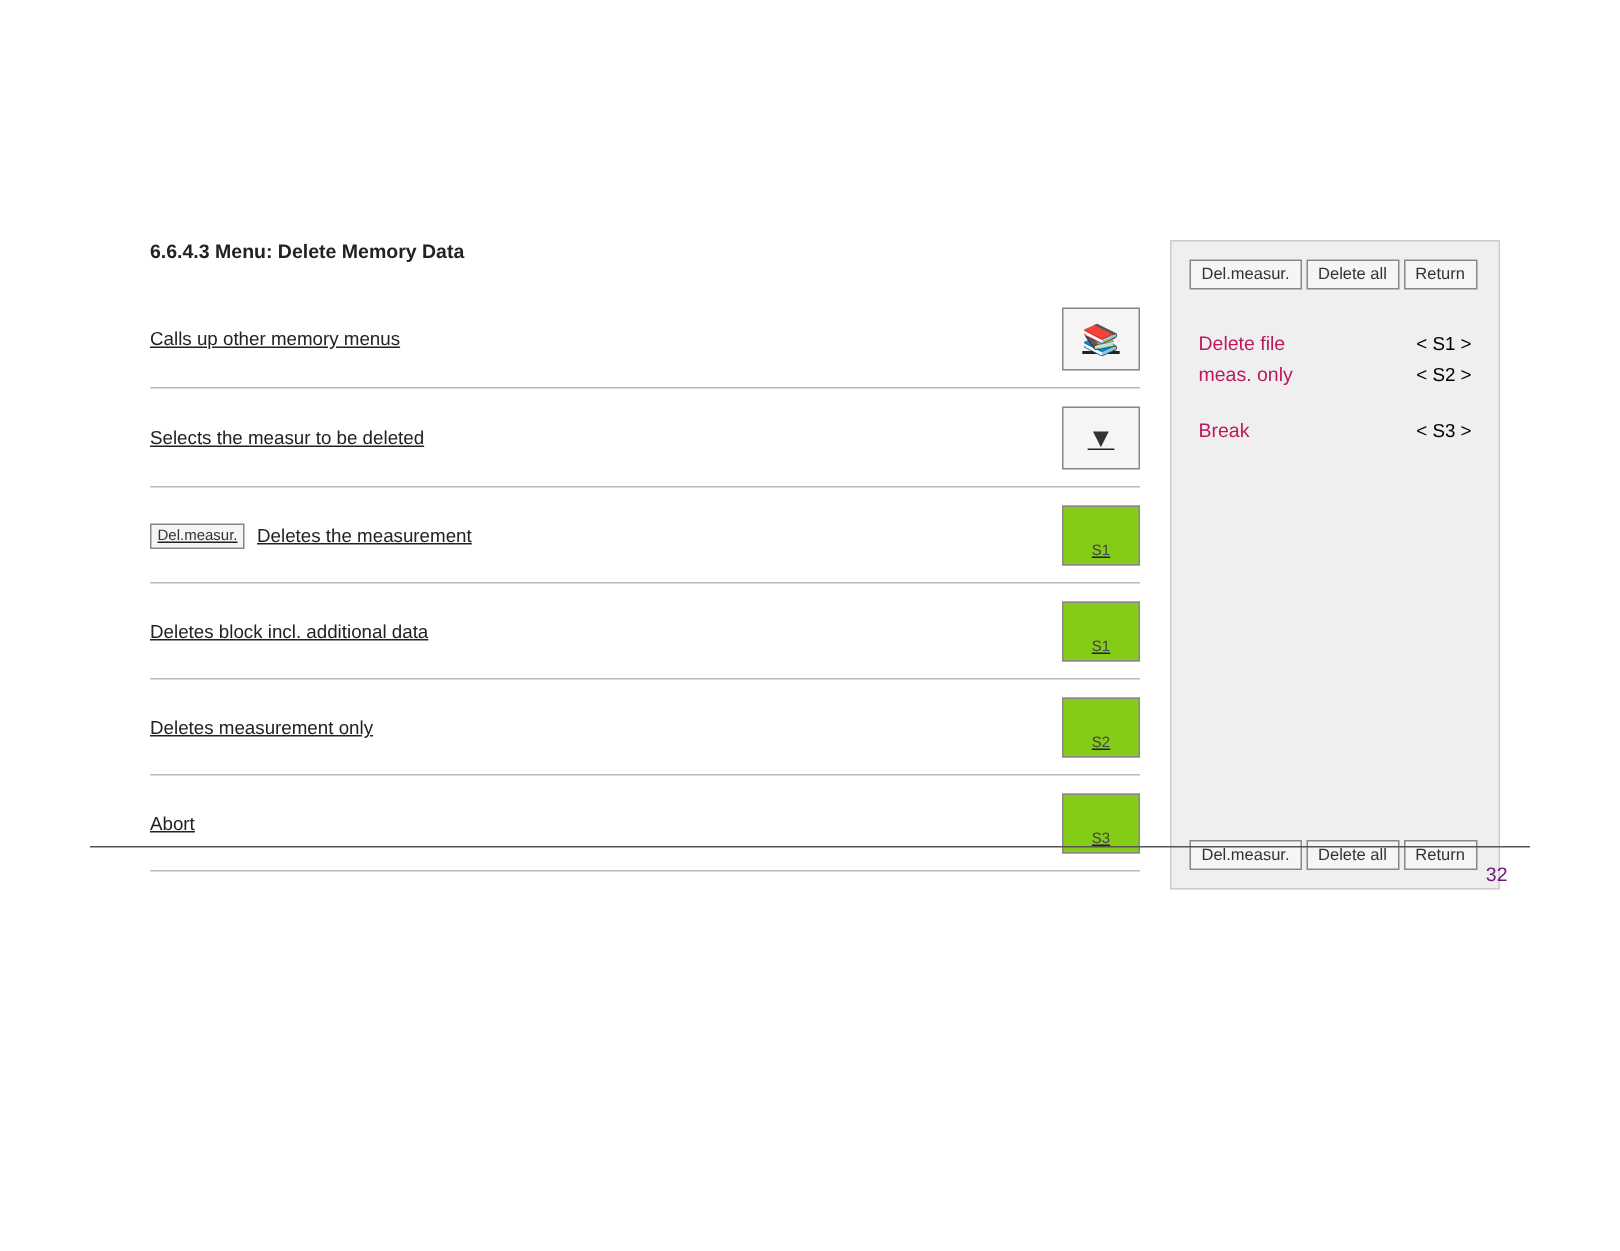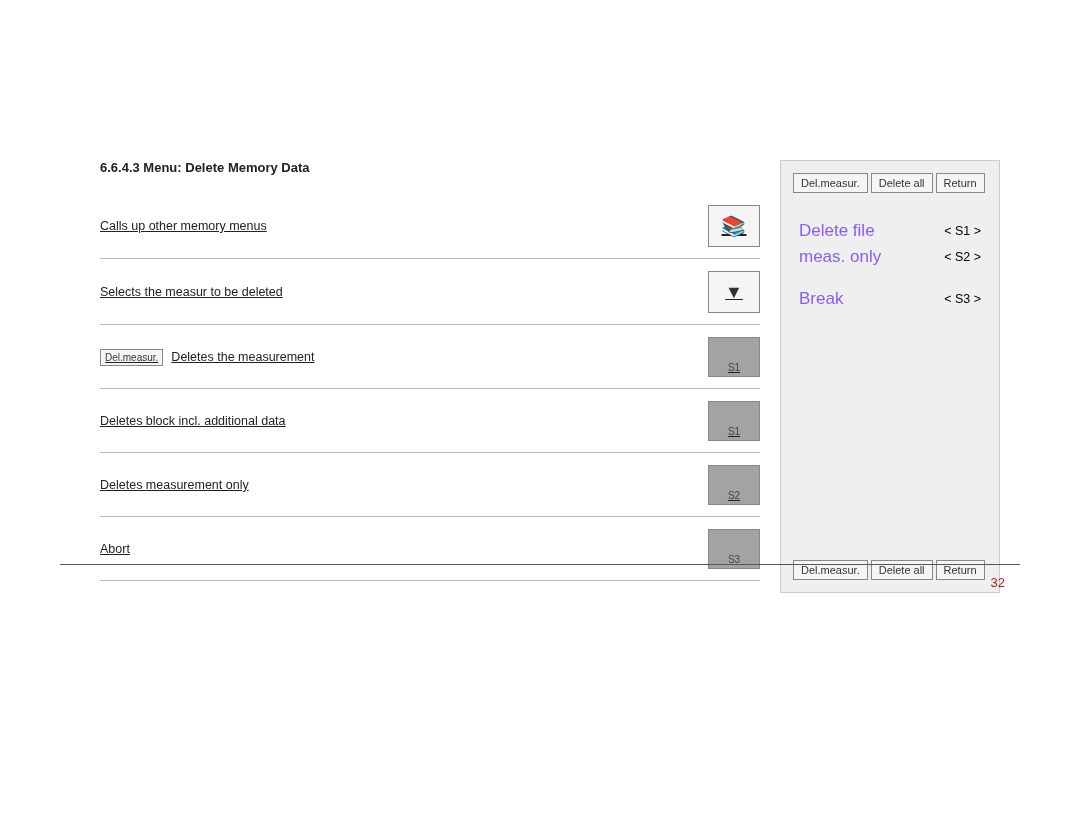--- a/index.html
+++ b/index.html
@@ -29,21 +29,21 @@
       height: 1px;
       background: #555;
     }
 
     
     .page-number {
       position: absolute;
       bottom: 75px;
       right: 75px;
       font-size: 13px;
-      color: #b91c1c;
+      color: #701a75;
     }
 
     
     .main-content {
       position: absolute;
       top: 160px;
       left: 100px;
       right: 80px;
       display: flex;
       flex-direction: row;
@@ -81,21 +81,21 @@
       display: flex;
       align-items: center;
       gap: 8px;
     }
 
     
     .btn-box {
       width: 52px;
       height: 40px;
       border: 1px solid #888;
-      background: #a3a3a3;
+      background: #84cc16;
       display: flex;
       align-items: flex-end;
       justify-content: center;
       padding-bottom: 3px;
       font-size: 10px;
       color: #444;
       position: relative;
       margin-left: 10px;
       flex-shrink: 0;
     }
@@ -187,22 +187,22 @@
 
     .right-menu-row {
       display: flex;
       justify-content: space-between;
       align-items: center;
       margin-bottom: 6px;
       font-size: 12.5px;
     }
 
     .right-menu-key {
-      font-size: 17px;
-      color: #8b5cf6;
+      font-size: 13px;
+      color: #be185d;
     }
 
     .right-menu-val {
       font-size: 12.5px;
       color: #000000;
     }
 
     .right-bottom-btn-row {
       display: flex;
       gap: 3px;

